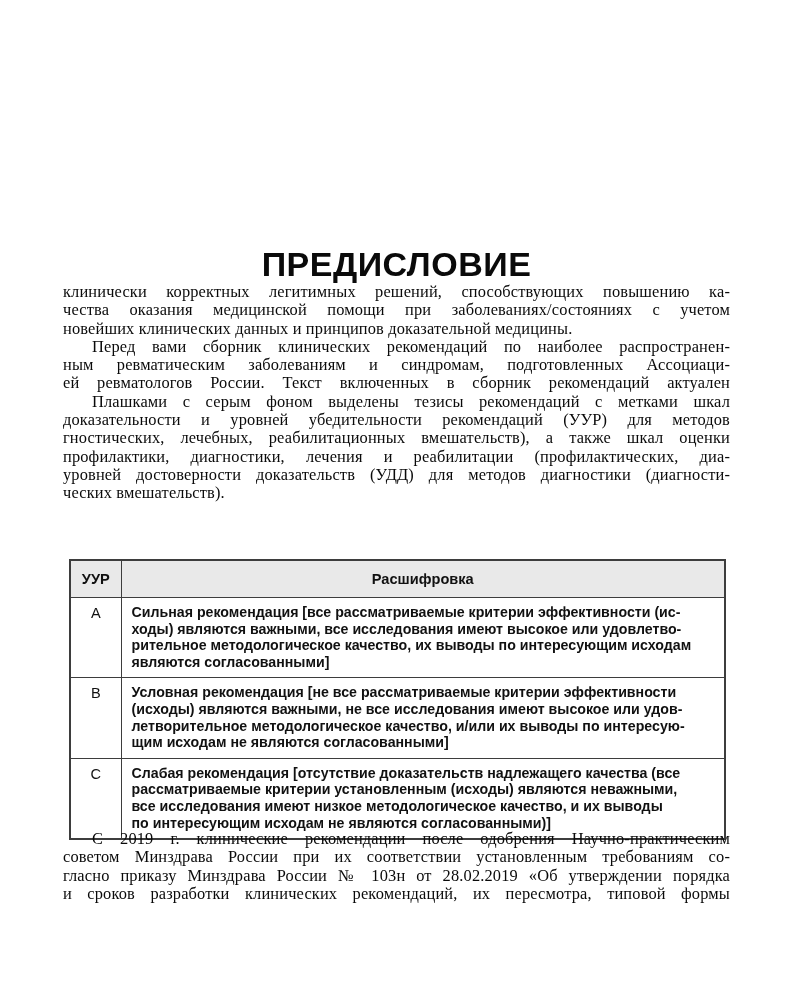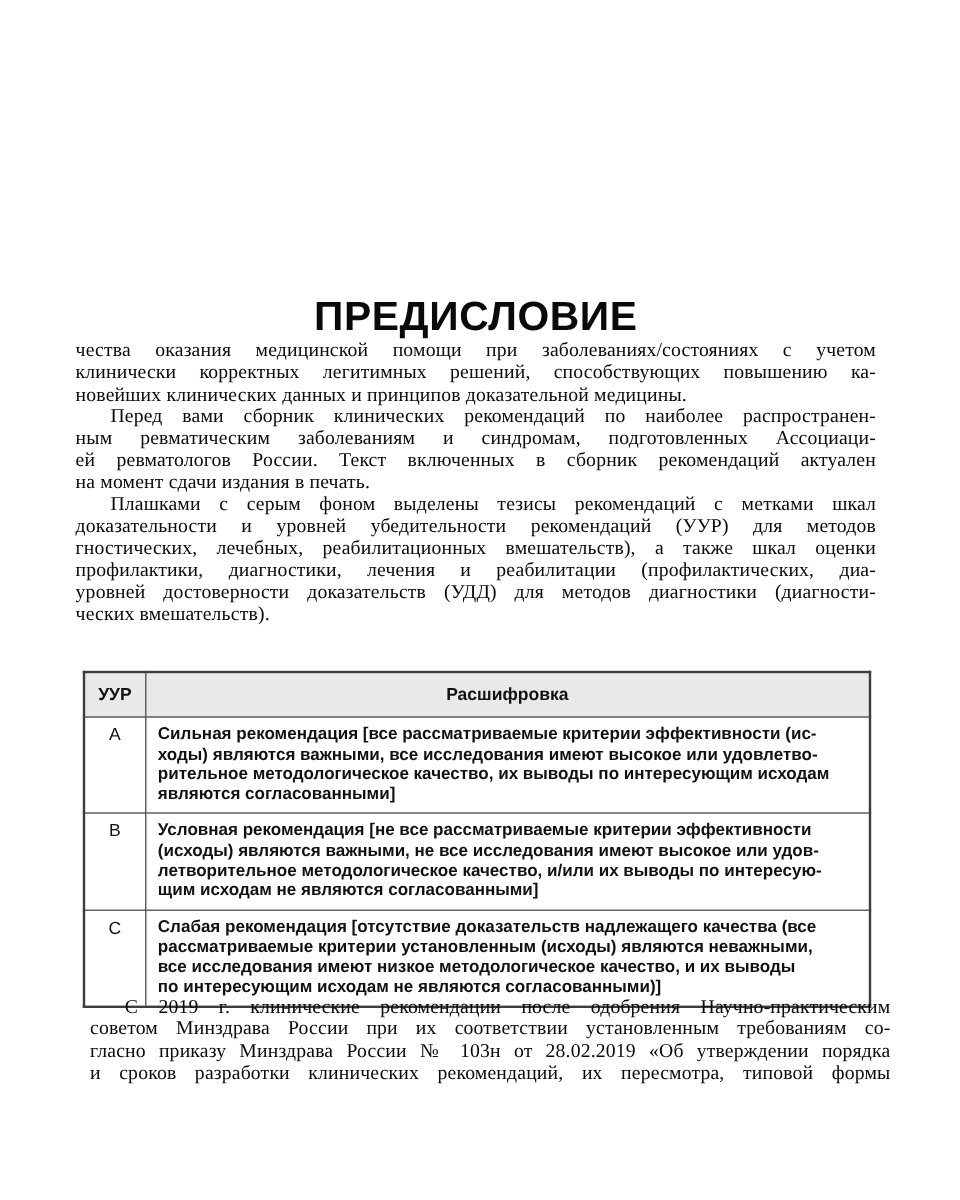--- a/index.html
+++ b/index.html
@@ -18,21 +18,21 @@
     text-align:center;
     font-family:"Liberation Sans", sans-serif;
     font-weight:bold;font-size:34px;line-height:40px;
     letter-spacing:0.5px;
   }
   .body-block{
     position:absolute;left:63px;width:667px;
     font-size:16.4px;line-height:18.3px;letter-spacing:0.15px;
   }
   #body-before-table{top:283px;}
-  #body-after-table{top:830px;margin-left:12px;}
+  #body-after-table{top:830px;}
   .line{
     text-align:justify;text-align-last:justify;
     white-space:normal;
   }
   .line.last{text-align-last:left;}
   .line.first{text-indent:29px;}
   .uur-table{
     position:absolute;top:559px;left:69px;width:657px;
     border-collapse:collapse;table-layout:fixed;
     font-family:"Liberation Sans", sans-serif;
@@ -60,27 +60,26 @@
   .uur-table td.desc .tline{
     text-align:left;white-space:nowrap;font-weight:bold;
   }
 </style>
 </head>
 <body style="background: rgb(255, 255, 255);">
 
 <h1 class="page-title">ПРЕДИСЛОВИЕ</h1>
 
 <div id="body-before-table" class="body-block">
+    <div class="line">клинически корректных легитимных решений, способствующих повышению ка-</div>
     <div class="line">чества оказания медицинской помощи при заболеваниях/состояниях с учетом</div>
-    <div class="line">клинически корректных легитимных решений, способствующих повышению ка-</div>
     <div class="line last">новейших клинических данных и принципов доказательной медицины.</div>
     <div class="line first">Перед вами сборник клинических рекомендаций по наиболее распространен-</div>
     <div class="line">ным ревматическим заболеваниям и синдромам, подготовленных Ассоциаци-</div>
     <div class="line">ей ревматологов России. Текст включенных в сборник рекомендаций актуален</div>
-    <div class="line last">на момент сдачи издания в печать.</div>
     <div class="line first">Плашками с серым фоном выделены тезисы рекомендаций с метками шкал</div>
     <div class="line">доказательности и уровней убедительности рекомендаций (УУР) для методов</div>
     <div class="line">гностических, лечебных, реабилитационных вмешательств), а также шкал оценки</div>
     <div class="line">профилактики, диагностики, лечения и реабилитации (профилактических, диа-</div>
     <div class="line">уровней достоверности доказательств (УДД) для методов диагностики (диагности-</div>
     <div class="line last">ческих вмешательств).</div>
   </div>
 
 <table class="uur-table">
   <colgroup>

